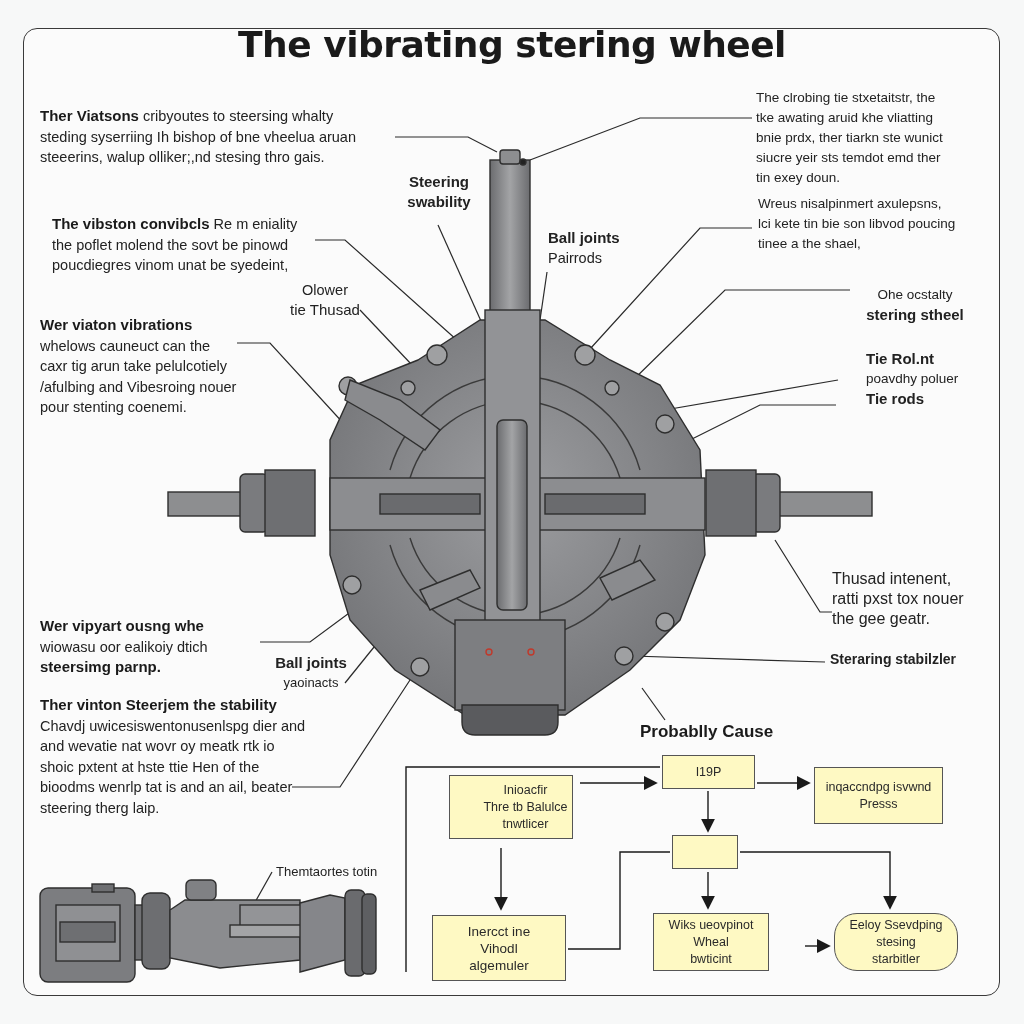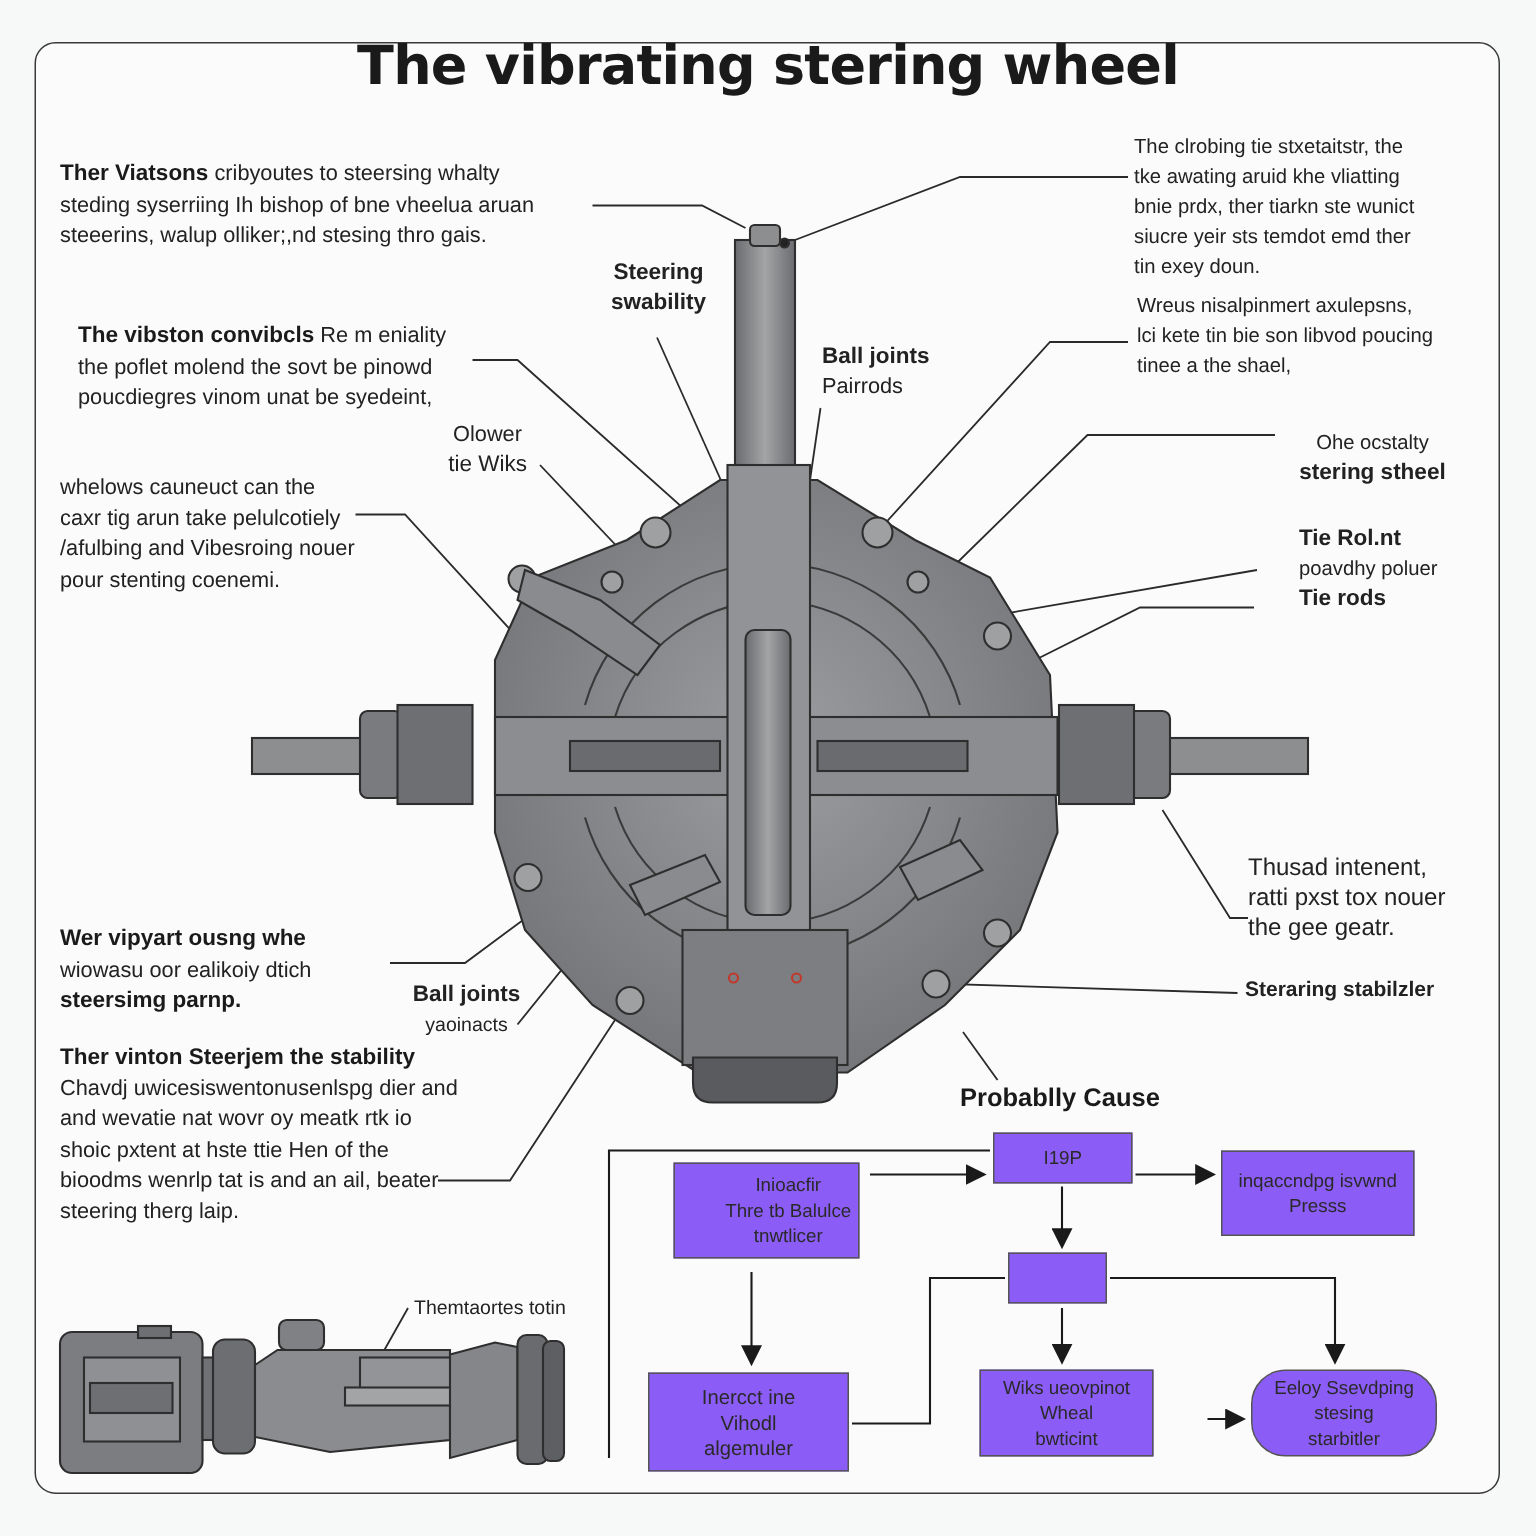--- a/index.html
+++ b/index.html
@@ -16,21 +16,21 @@
     position: absolute; left: 0; width: 1024px; top: 24px; text-align: center;
     font-family: "DejaVu Sans", sans-serif; font-weight: bold; font-size: 36px;
     letter-spacing: -0.5px; color: #1a1a1a;
   }
   .note { position: absolute; font-size: 14.5px; line-height: 20.5px; color: #222; }
   .note .h { font-weight: bold; font-size: 15px; color: #1a1a1a; }
   .lbl { position: absolute; font-size: 14.5px; line-height: 20px; color: #222; text-align: center; }
   .lbl .b { font-weight: bold; font-size: 15px; }
   .rnote { position: absolute; font-size: 13.5px; line-height: 20px; color: #222; }
   .box {
-    position: absolute; background: #8b5cf6; border: 1.5px solid #555;
+    position: absolute; background: #fef9c3; border: 1.5px solid #555;
     box-sizing: border-box; display: flex; flex-direction: column;
     align-items: center; justify-content: center; text-align: left;
     font-size: 12.5px; line-height: 17px; color: #2a2a2a;
   }
   .fc-title { position: absolute; left: 640px; top: 722px; font-weight: bold; font-size: 17px; color: #1a1a1a; }
   svg.overlay { position: absolute; left: 0; top: 0; }
 </style>
 </head>
 <body>
 
@@ -43,20 +43,21 @@
   <span>steding syserriing Ih bishop of bne vheelua aruan</span><br>
   <span>steeerins, walup olliker;,nd stesing thro gais.</span>
 </div>
 <div class="note" style="left:40px;top:214px;width:300px;margin-left:12px;">
   <span class="h">The vibston convibcls</span>
   <span>Re m eniality</span><br>
   <span>the poflet molend the sovt be pinowd</span><br>
   <span>poucdiegres vinom unat be syedeint,</span>
 </div>
 <div class="note" style="left:40px;top:315px;width:240px;">
+  <div class="h">Wer viaton vibrations</div>
   <div>whelows cauneuct can the</div>
   <div>caxr tig arun take pelulcotiely</div>
   <div>/afulbing and Vibesroing nouer</div>
   <div>pour stenting coenemi.</div>
 </div>
 <div class="note" style="left:40px;top:616px;width:220px;">
   <div class="h">Wer vipyart ousng whe</div>
   <div>wiowasu oor ealikoiy dtich</div>
   <div class="h">steersimg parnp.</div>
 </div>
@@ -85,21 +86,21 @@
 <div class="lbl" style="left:392px;top:172px;width:94px;">
   <div class="b">Steering</div>
   <div class="b">swability</div>
 </div>
 <div class="lbl" style="left:548px;top:228px;text-align:left;">
   <div class="b">Ball joints</div>
   <div>Pairrods</div>
 </div>
 <div class="lbl" style="left:290px;top:280px;width:70px;">
   <div>Olower</div>
-  <div class="b" style="font-weight:normal">tie Wiks</div>
+  <div class="b" style="font-weight:normal">tie Thusad</div>
 </div>
 <div class="lbl" style="left:860px;top:285px;width:110px;">
   <div style="font-size:13.5px">Ohe ocstalty</div>
   <div class="b">stering stheel</div>
 </div>
 <div class="lbl" style="left:838px;top:349px;text-align:left;margin-left:28px;">
   <div class="b">Tie Rol.nt</div>
   <div style="font-size:13.5px">poavdhy poluer</div>
   <div class="b">Tie rods</div>
 </div>

